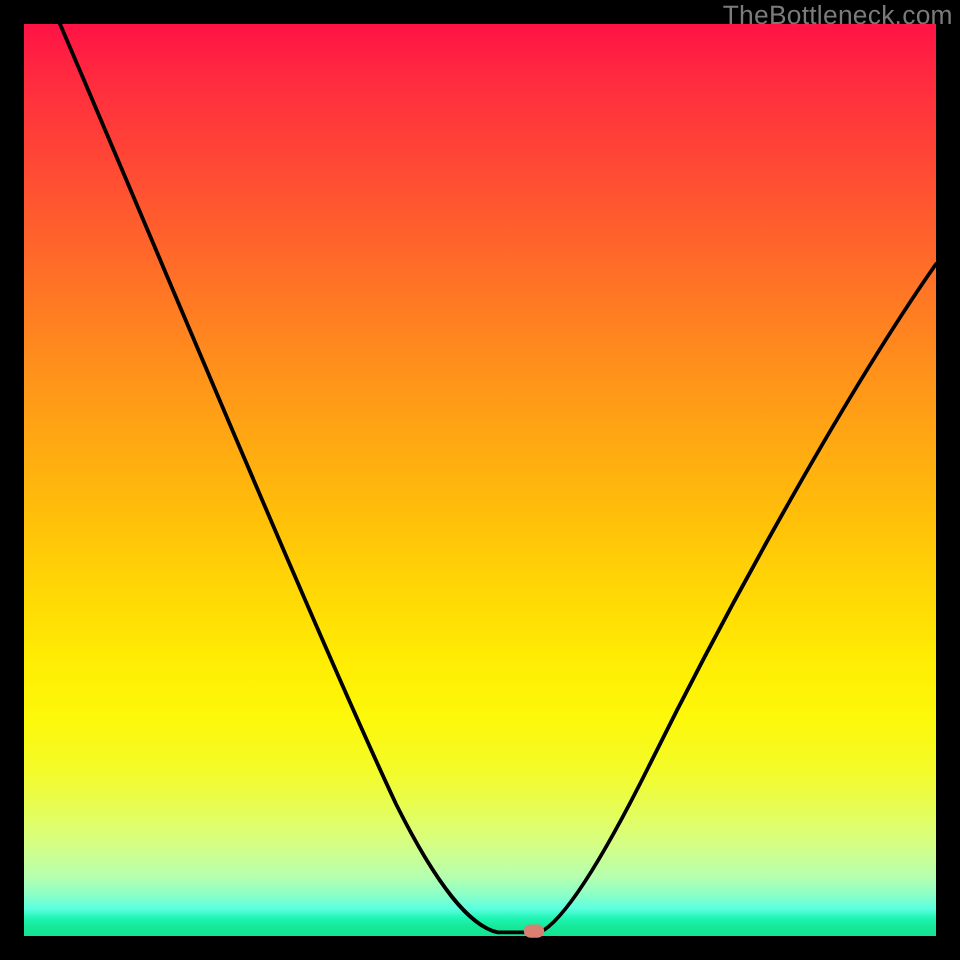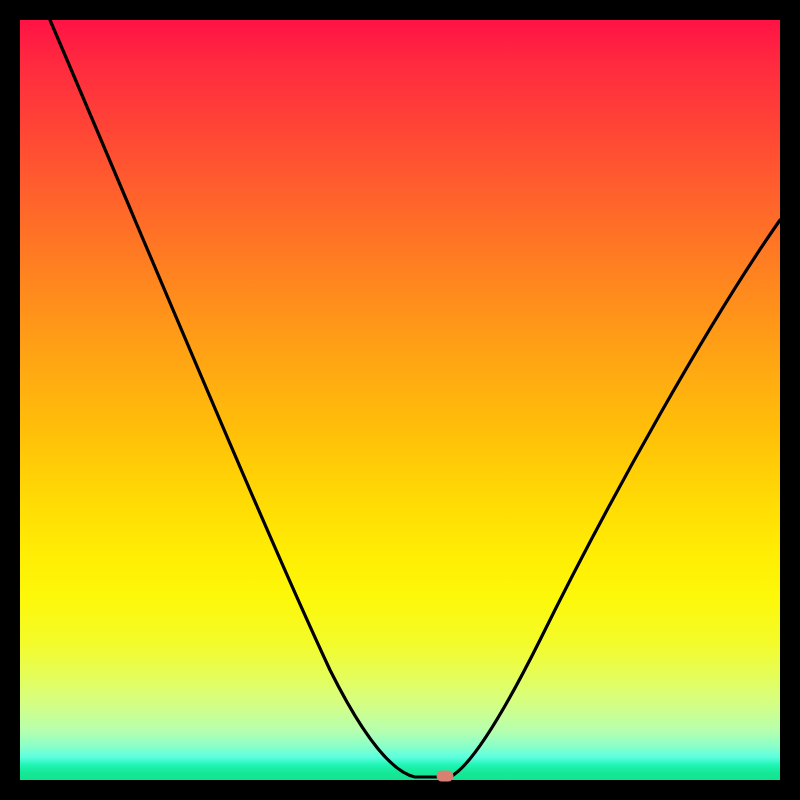--- a/index.html
+++ b/index.html
@@ -87,13 +87,14 @@
     <svg class="curve-svg" viewBox="0 0 760 760">
       <path class="curve-path" d="M 30 0
            C 120 210, 240 500, 310 650
            C 345 720, 372 752, 395 757
            L 430 757
            C 450 747, 480 700, 520 620
            C 590 478, 690 300, 760 200"></path>
     </svg>
     <div class="marker" style="left:425px; top:756px;"></div>
   </div>
+  <div class="attribution">TheBottleneck.com</div>
 </div>
 
 </body></html>

